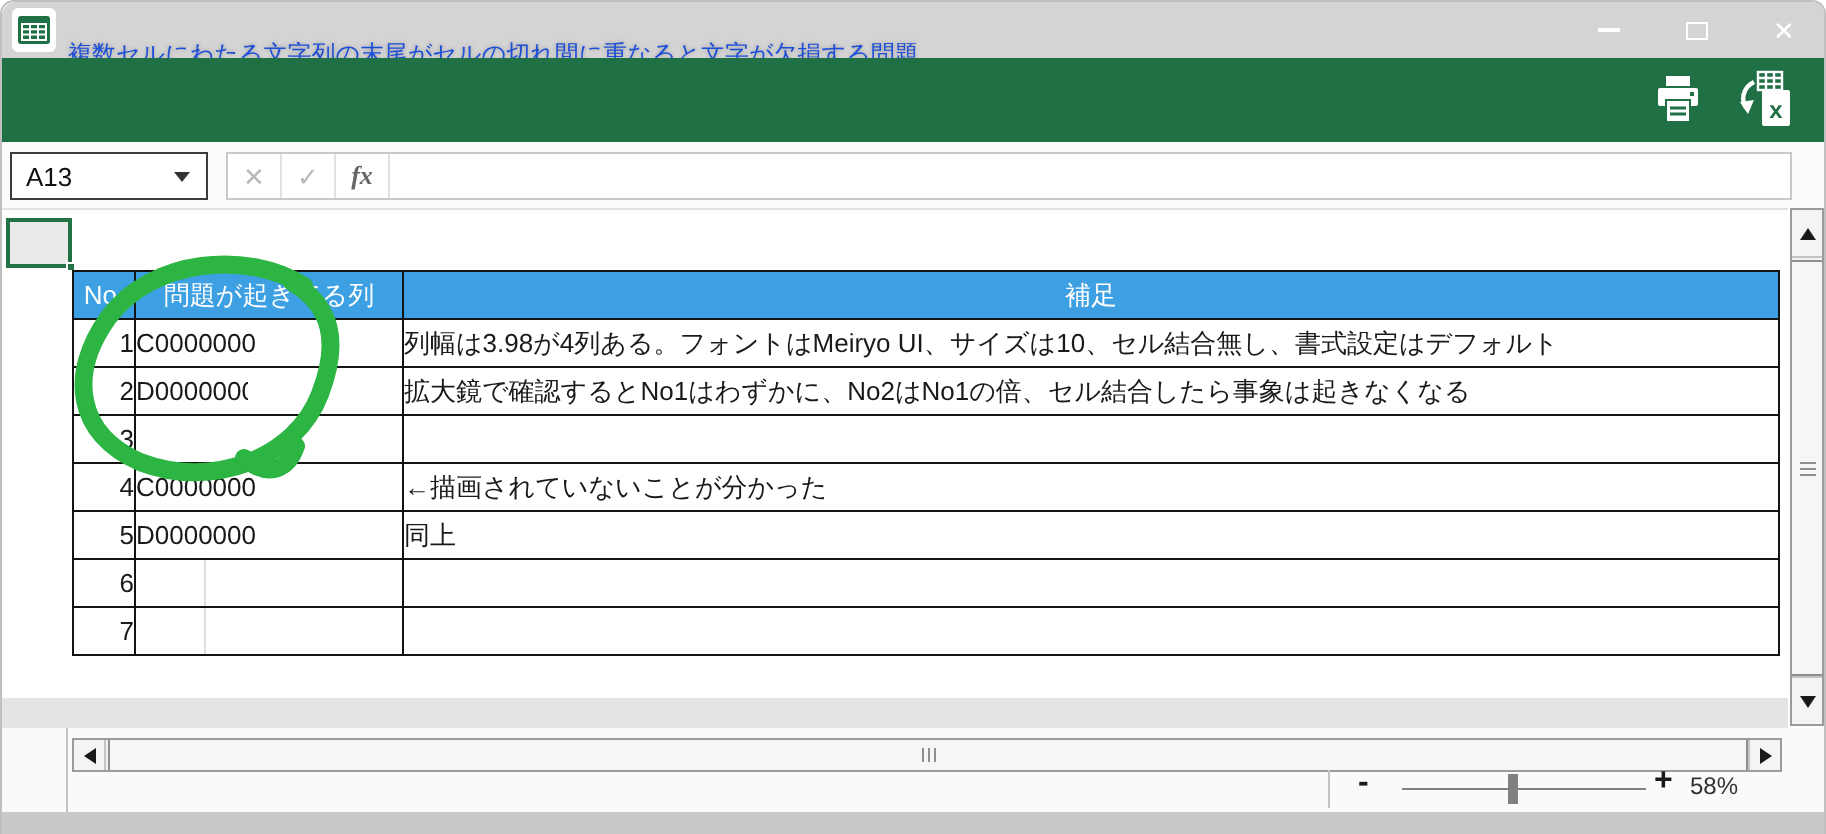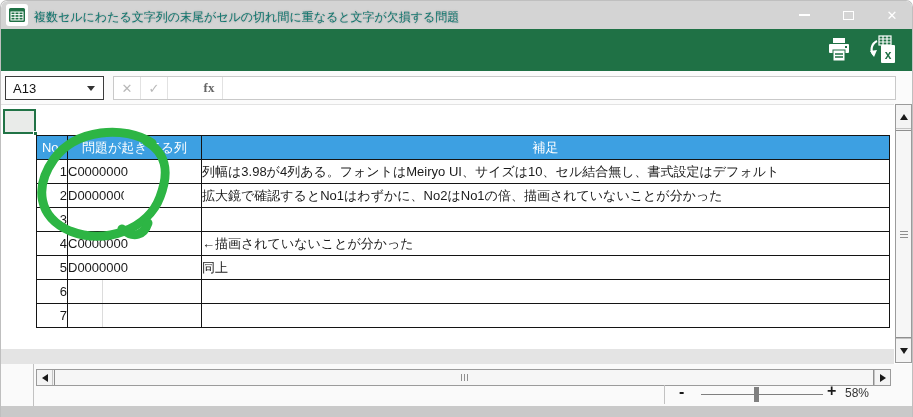--- a/index.html
+++ b/index.html
@@ -6,39 +6,39 @@
   *{box-sizing:border-box;}
   #app{
     position:relative;width:913px;height:417px;
     font-family:"Liberation Sans",sans-serif;
     background:#fff;overflow:hidden;border-radius:7px 7px 0 0;
     border:1px solid #bfbfbf;border-bottom:none;
   }
   
   .titlebar{position:absolute;left:0;top:0;width:913px;height:28px;background:#d4d4d4;border-radius:7px 7px 0 0;}
   .appicon{position:absolute;left:5px;top:3px;width:22px;height:22px;background:#fff;border-radius:3px;display:flex;align-items:center;justify-content:center;}
-  .title-text{position:absolute;left:33px;top:2px;height:28px;line-height:28px;font-size:12px;color:#0f766e;text-shadow:0 0 2px #9a9a9a;white-space:nowrap;}
+  .title-text{position:absolute;left:33px;top:12px;height:28px;line-height:28px;font-size:12px;color:#1d4ed8;text-shadow:0 0 2px #9a9a9a;white-space:nowrap;}
   .winbtns{position:absolute;right:0;top:0;height:28px;display:flex;}
   .winbtn{width:44px;height:28px;display:flex;align-items:center;justify-content:center;cursor:default;}
   .glyph-min{width:11px;height:2px;background:#fff;}
   .glyph-max{width:11px;height:9px;border:1.5px solid #fff;}
   .glyph-close{color:#fff;font-size:13px;line-height:13px;}
   
   .toolbar{position:absolute;left:0;top:28px;width:913px;height:42px;background:#1f7145;}
   .tool-btn{position:absolute;top:5px;width:38px;height:32px;display:flex;align-items:center;justify-content:center;}
   .tool-print{right:56px;}
   .tool-export{right:12px;}
   
   .formula-row{position:absolute;left:0;top:70px;width:913px;height:33px;background:#fbfbfb;}
   .namebox{position:absolute;left:4px;top:5px;width:99px;height:24px;background:#fff;border:1px solid #3c3c3c;display:flex;align-items:center;}
   .namebox-text{padding-left:7px;font-size:13px;color:#111;flex:1;}
   .namebox-arrow{width:0;height:0;border-left:4px solid transparent;border-right:4px solid transparent;border-top:5px solid #333;margin-right:8px;}
   .fxgroup{position:absolute;left:112px;top:5px;width:783px;height:24px;background:#fff;border:1px solid #c9c9c9;display:flex;align-items:stretch;}
   .fxbtn{width:27px;display:flex;align-items:center;justify-content:center;border-right:1px solid #e2e2e2;font-size:13px;color:#b8b8b8;}
-  .fxbtn.fx{color:#666;font-family:"Liberation Serif",serif;font-weight:bold;margin-left:28px;}
+  .fxbtn.fx{color:#666;font-family:"Liberation Serif",serif;font-style:italic;font-weight:bold;}
   .formula-input{flex:1;font-size:13px;color:#111;padding-left:6px;display:flex;align-items:center;}
   
   .sheet{position:absolute;left:0;top:103px;width:893px;height:245px;background:#fff;border-top:1px solid #e3e3e3;}
   .selcell{position:absolute;left:2px;top:4px;width:33px;height:25px;background:#e9ebe9;border:2px solid #217346;}
   .selcell-handle{position:absolute;right:-4px;bottom:-4px;width:5px;height:5px;background:#217346;border:1px solid #fff;}
   table.grid{position:absolute;left:35px;top:30px;width:853px;border-collapse:collapse;table-layout:fixed;}
   table.grid th,table.grid td{border:1px solid #141414;height:24px;padding:0;font-weight:normal;font-size:13px;color:#1a1a1a;overflow:hidden;white-space:nowrap;}
   table.grid th{background:#3da0e2;color:#fff;text-align:center;}
   col.c-no{width:31px;} col.c-col{width:134px;} col.c-note{width:688px;}
   td.no{text-align:right;padding-right:4px;}
@@ -170,21 +170,21 @@
       </thead>
       <tbody>
           <tr>
             <td class="no">1</td>
             <td class="colval">C0000000</td>
             <td class="note">列幅は3.98が4列ある。フォントはMeiryo UI、サイズは10、セル結合無し、書式設定はデフォルト</td>
           </tr>
           <tr>
             <td class="no">2</td>
             <td class="colval"><span class="clip-span">D0000000</span></td>
-            <td class="note">拡大鏡で確認するとNo1はわずかに、No2はNo1の倍、描画されていないことが分かった</td>
+            <td class="note">拡大鏡で確認するとNo1はわずかに、No2はNo1の倍、セル結合したら事象は起きなくなる</td>
           </tr>
           <tr>
             <td class="no">3</td>
             <td class="colval"></td>
             <td class="note"></td>
           </tr>
           <tr>
             <td class="no">4</td>
             <td class="colval">C0000000</td>
             <td class="note">←描画されていないことが分かった</td>

